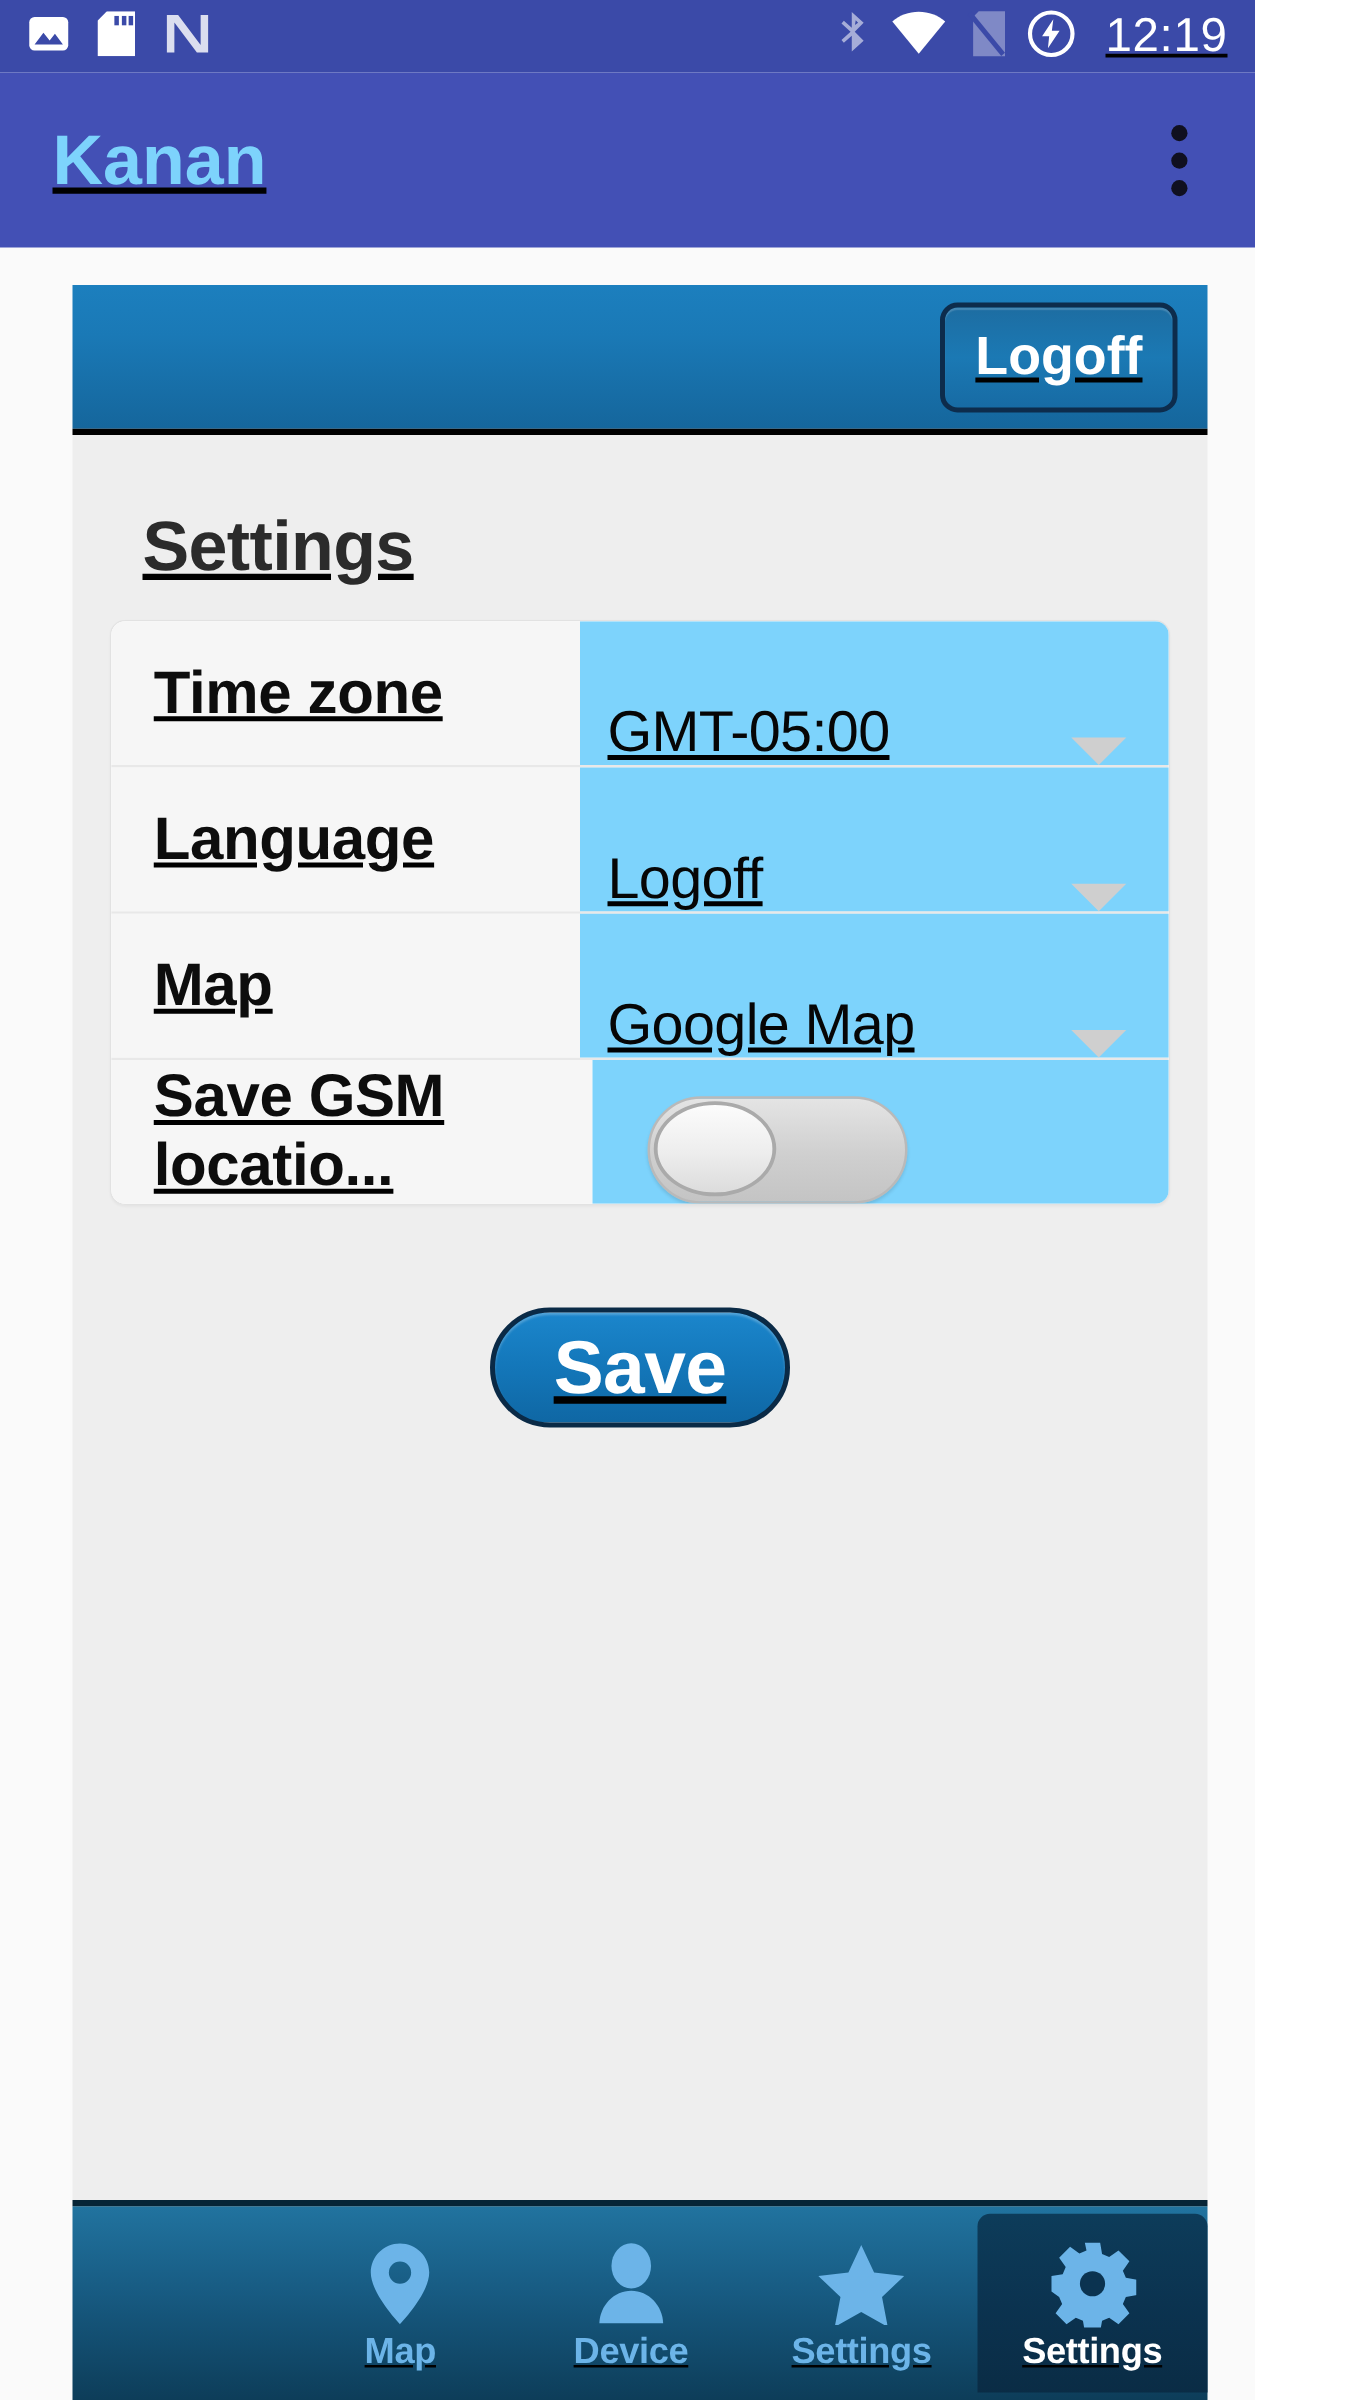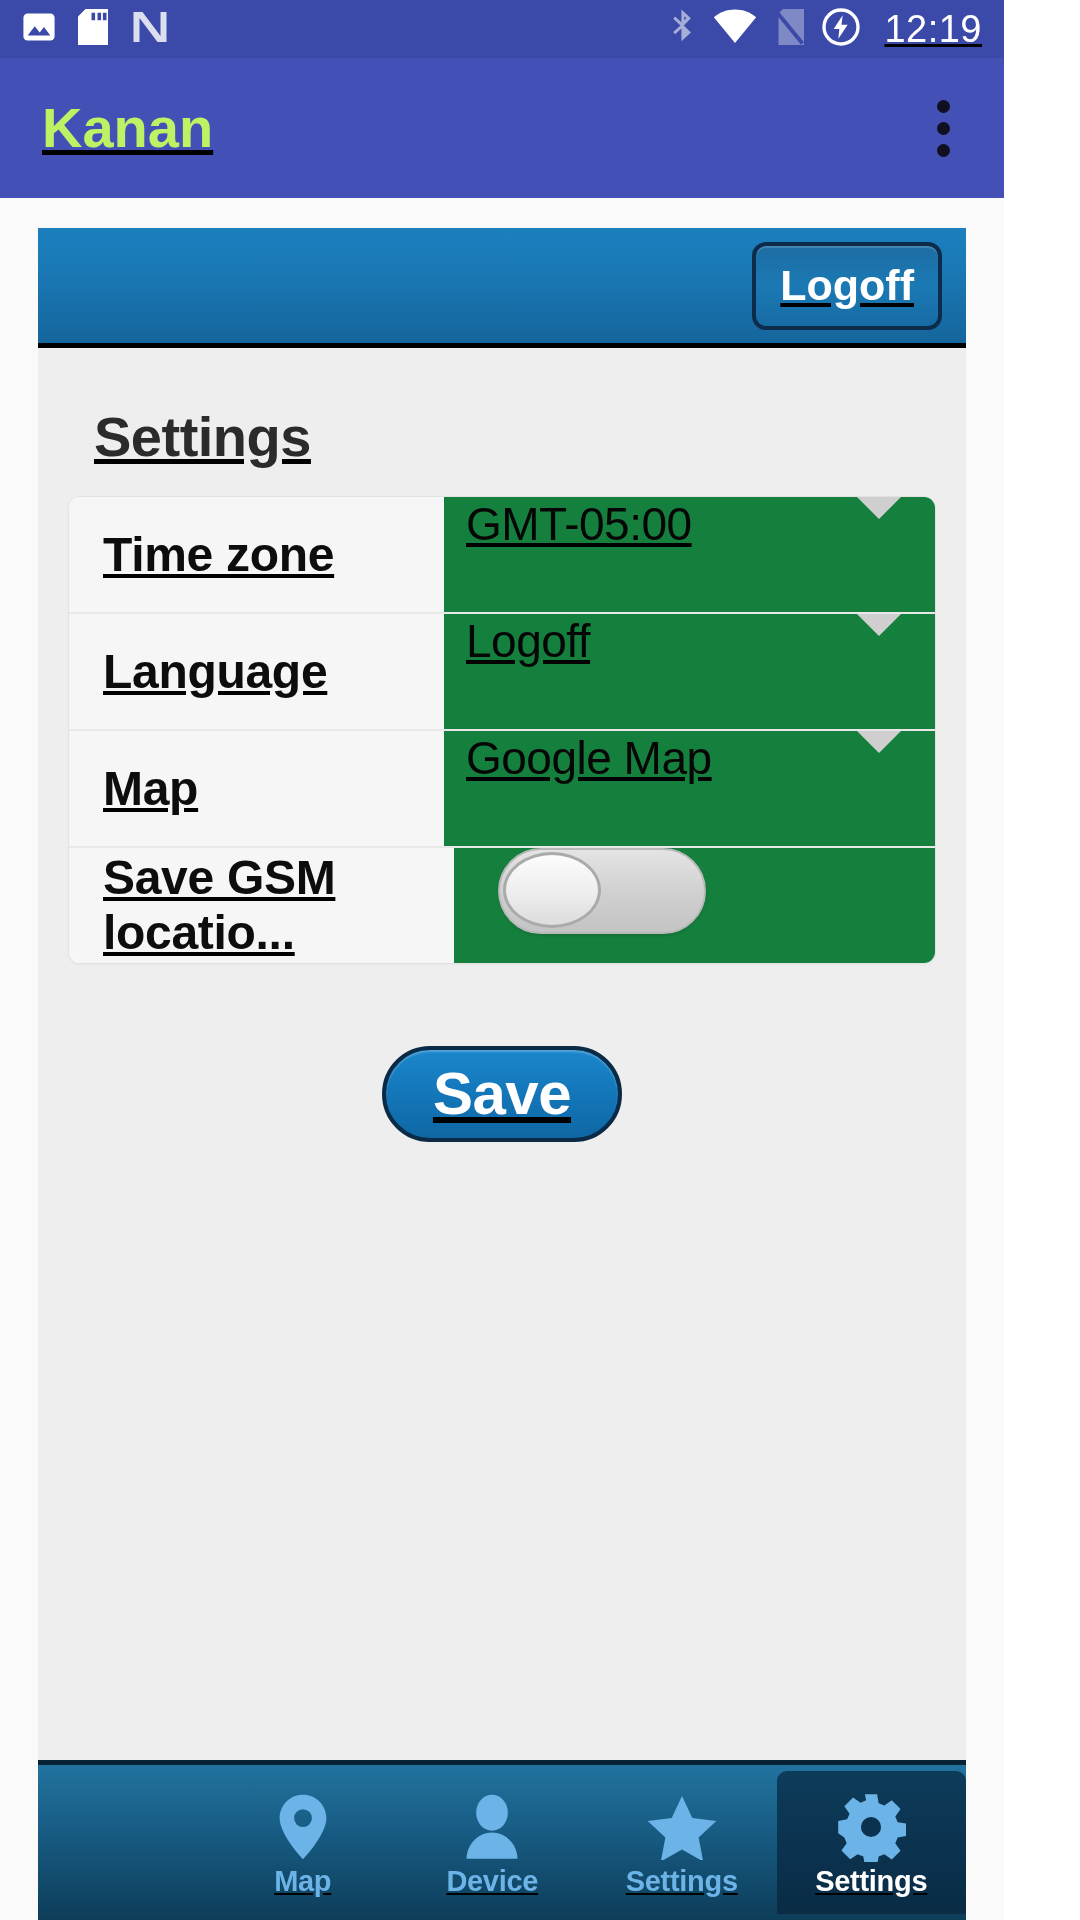--- a/index.html
+++ b/index.html
@@ -60,21 +60,21 @@
     background: #4350b5;
     display: flex;
     align-items: center;
     padding: 0 46px 0 42px;
     box-sizing: border-box;
     flex: 0 0 auto;
     position: relative;
     z-index: 4;
   }
   .app-title {
-    color: #bef264;
+    color: #7dd3fc;
     font-size: 56px;
     font-weight: 700;
     letter-spacing: 0px;
     line-height: 1;
   }
   .overflow-menu {
     margin-left: auto;
     display: flex;
     flex-direction: column;
     gap: 9px;
@@ -91,20 +91,21 @@
   
   .page {
     flex: 1 1 auto;
     background: #fafafa;
     padding: 30px 38px 0 38px;
     box-sizing: border-box;
     display: flex;
     flex-direction: column;
     position: relative;
     overflow: hidden;
+    margin-left: 20px;
   }
 
   
   .web-header {
     height: 120px;
     background: linear-gradient(to bottom, #1c7fbe 0%, #1a79b6 35%, #15669c 100%);
     border-bottom: 5px solid #000000;
     box-sizing: border-box;
     display: flex;
     align-items: center;
@@ -177,23 +178,23 @@
     font-weight: 700;
     color: #0d0d0d;
     letter-spacing: -0.3px;
   }
   .srow.toggle-row .srow-label {
     width: 385px;
     flex: 0 0 385px;
   }
   .srow-value {
     flex: 1 1 auto;
-    background: #15803d;
-    display: flex;
-    align-items: flex-start;
+    background: #7dd3fc;
+    display: flex;
+    align-items: flex-end;
     padding: 0 34px 0 22px;
     box-sizing: border-box;
     position: relative;
   }
   .value-text {
     font-size: 46px;
     color: #060606;
     font-weight: 400;
     letter-spacing: -0.5px;
     flex: 1 1 auto;

